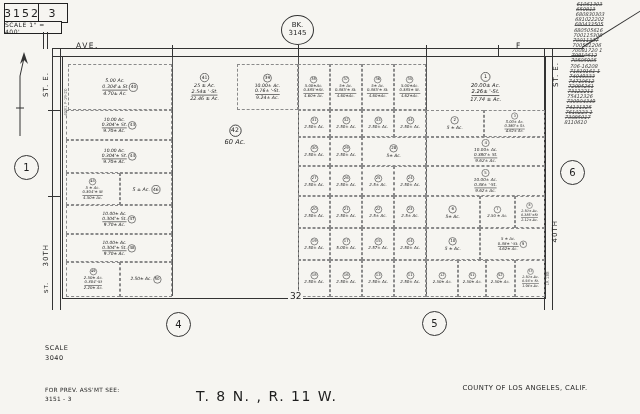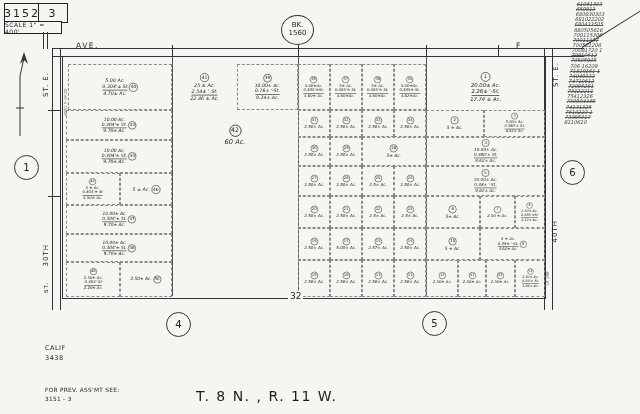--- a/index.html
+++ b/index.html
@@ -60,21 +60,21 @@
 <div class="sheet">
 
   <div class="tb-cell" style="left:4px;top:3px;width:34px;height:18px;">3152</div>
   <div class="tb-cell" style="left:38px;top:3px;width:28px;height:18px;">3</div>
   <div class="tb-scale" style="left:4px;top:21px;width:56px;height:11px;">SCALE 1" = 400'</div>
   <div class="connector" style="left:43px;top:32px;height:17px;"></div>
   <div class="connector" style="left:47px;top:32px;height:17px;"></div>
 
   <div class="bk">
     <span>BK.</span>
-    <span>1560</span>
+    <span>3145</span>
   </div>
 
   <svg class="narrow" width="24" height="92" viewBox="0 0 24 92">
     <polygon points="12,2 8,14 12,10 16,14" fill="#333"></polygon>
     <line x1="12" y1="8" x2="8" y2="26" stroke="#333" stroke-width="1"></line>
     <line x1="8" y1="26" x2="8" y2="86" stroke="#333" stroke-width="1"></line>
     <line x1="4" y1="58" x2="12" y2="58" stroke="#333" stroke-width="1"></line>
   </svg>
 
   <div class="street-h" style="left:52px;top:48px;width:506px;height:7px;"></div>
@@ -573,29 +573,30 @@
     </div>
 
   <div class="sectnum" style="left:288px;top:291px;">32</div>
 
   <div class="pageref" style="left:14px;top:155px;">1</div>
   <div class="pageref" style="left:560px;top:160px;">6</div>
   <div class="pageref" style="left:166px;top:312px;">4</div>
   <div class="pageref" style="left:422px;top:311px;">5</div>
 
   <div class="code" style="left:45px;top:344px;">
-    <div>CALIF</div>
-    <div>3438</div>
+    <div>SCALE</div>
+    <div>3040</div>
   </div>
   <div class="prev" style="left:45px;top:386px;">
     <div>FOR PREV. ASS'MT SEE:</div>
     <div>3151 - 3</div>
   </div>
   <div class="township" style="left:196px;top:388px;">T. 8 N. , R. 11 W.</div>
   <div class="attrib" style="left:430px;top:384px;">
+    <div>COUNTY OF LOS ANGELES, CALIF.</div>
   </div>
 
   <div class="revlist" id="revision-list">
       <div class="rev struck">61061303</div>
       <div class="rev struck">650813</div>
       <div class="rev">680830303</div>
       <div class="rev">681022202</div>
       <div class="rev struck">680433505</div>
       <div class="rev">680505616</div>
       <div class="rev">700115306</div>

